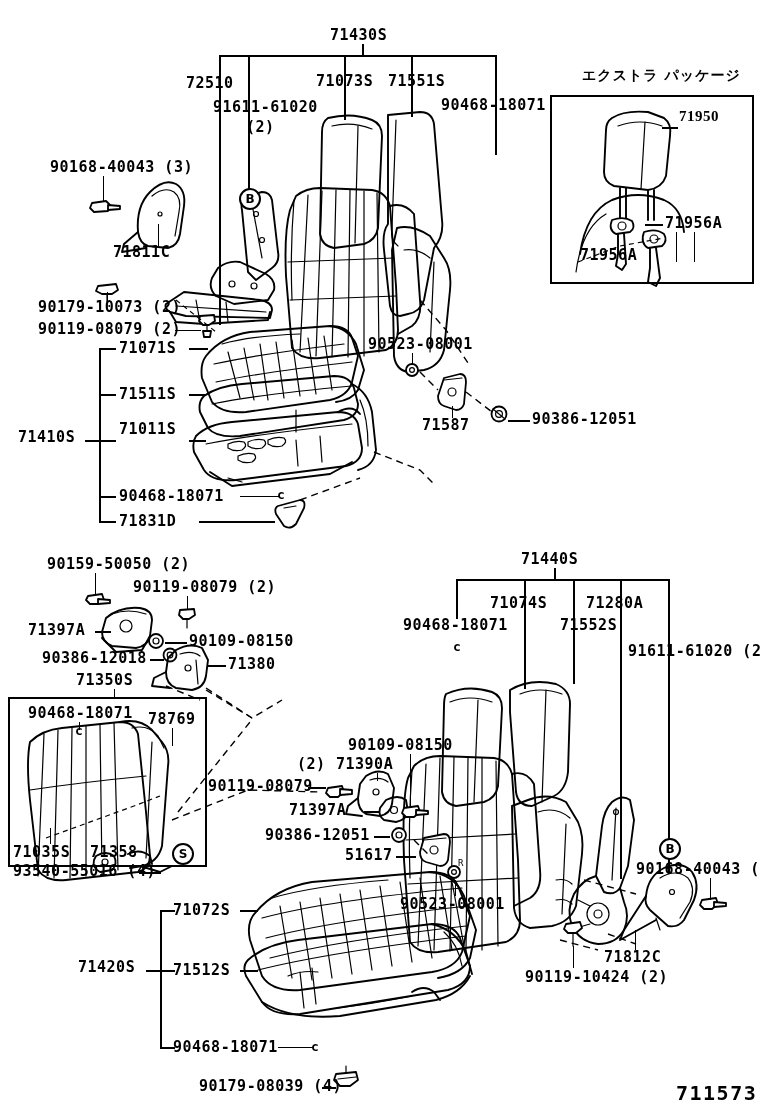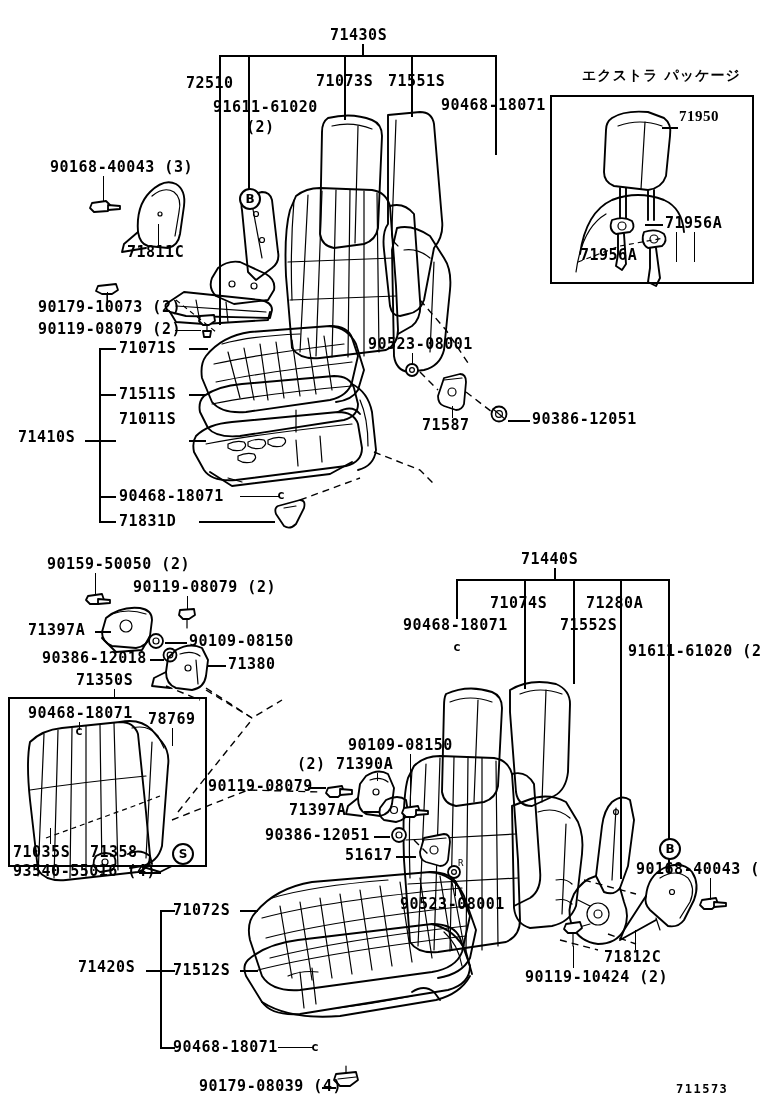--- a/index.html
+++ b/index.html
@@ -23,21 +23,21 @@
     letter-spacing:0.5px;
     white-space:nowrap;
     color:#000;
     line-height:1.05;
   }
   .lbl.sm{font-size:13px;}
   .lbl.jp{
     font-family:"DejaVu Sans","Liberation Sans",sans-serif;
     font-size:14px;font-weight:700;letter-spacing:1px;margin-left:33px;
   }
-  .lbl.code{font-size:12px;letter-spacing:1.5px;}
+  .lbl.code{font-size:20px;letter-spacing:1.5px;}
 
   
   .h{position:absolute;background:#000;height:2px;}
   .v{position:absolute;background:#000;width:2px;}
   .hthin{position:absolute;background:#000;height:1px;}
   .vthin{position:absolute;background:#000;width:1px;}
 
   
   .box{position:absolute;border:2px solid #000;background:transparent;}
 
@@ -471,42 +471,42 @@
   <div class="lbl" style="left:186px;top:76px;">72510</div>
   <div class="lbl" style="left:213px;top:100px;">91611-61020</div>
   <div class="lbl" style="left:246px;top:120px;">(2)</div>
   <div class="lbl" style="left:316px;top:74px;">71073S</div>
   <div class="lbl" style="left:388px;top:74px;">71551S</div>
   <div class="lbl" style="left:441px;top:98px;">90468-18071</div>
   <div class="circ" style="left:239px;top:188px;">B</div>
 
   <div class="lbl" style="left:50px;top:160px;">90168-40043 (3)</div>
   <div class="vthin" style="left:103px;top:176px;height:26px;"></div>
-  <div class="lbl" style="left:127px;top:245px;">71811C</div>
+  <div class="lbl" style="left:113px;top:245px;">71811C</div>
   <div class="vthin" style="left:158px;top:224px;height:22px;"></div>
 
   <div class="lbl" style="left:38px;top:300px;">90179-10073 (2)</div>
   <div class="lbl" style="left:38px;top:322px;">90119-08079 (2)</div>
   <div class="hthin" style="left:175px;top:330px;width:26px;"></div>
   <div class="vthin" style="left:107px;top:292px;height:10px;"></div>
 
   <div class="lbl" style="left:18px;top:430px;">71410S</div>
   <div class="h" style="left:85px;top:440px;width:14px;"></div>
   <div class="v" style="left:99px;top:348px;height:175px;"></div>
 
   <div class="h" style="left:99px;top:348px;width:17px;"></div>
   <div class="lbl" style="left:119px;top:341px;">71071S</div>
   <div class="h" style="left:189px;top:348px;width:19px;"></div>
 
   <div class="h" style="left:99px;top:394px;width:17px;"></div>
   <div class="lbl" style="left:119px;top:387px;">71511S</div>
   <div class="h" style="left:189px;top:394px;width:17px;"></div>
 
   <div class="h" style="left:99px;top:440px;width:17px;"></div>
-  <div class="lbl" style="left:119px;top:412px;">71011S</div>
+  <div class="lbl" style="left:119px;top:422px;">71011S</div>
   <div class="h" style="left:189px;top:440px;width:17px;"></div>
 
   <div class="h" style="left:99px;top:496px;width:17px;"></div>
   <div class="lbl" style="left:119px;top:489px;">90468-18071</div>
   <div class="hthin" style="left:240px;top:496px;width:40px;"></div>
   <div class="lbl sm" style="left:277px;top:488px;font-size:13px;">c</div>
 
   <div class="h" style="left:99px;top:521px;width:17px;"></div>
   <div class="lbl" style="left:119px;top:514px;">71831D</div>
   <div class="h" style="left:199px;top:521px;width:76px;"></div>

